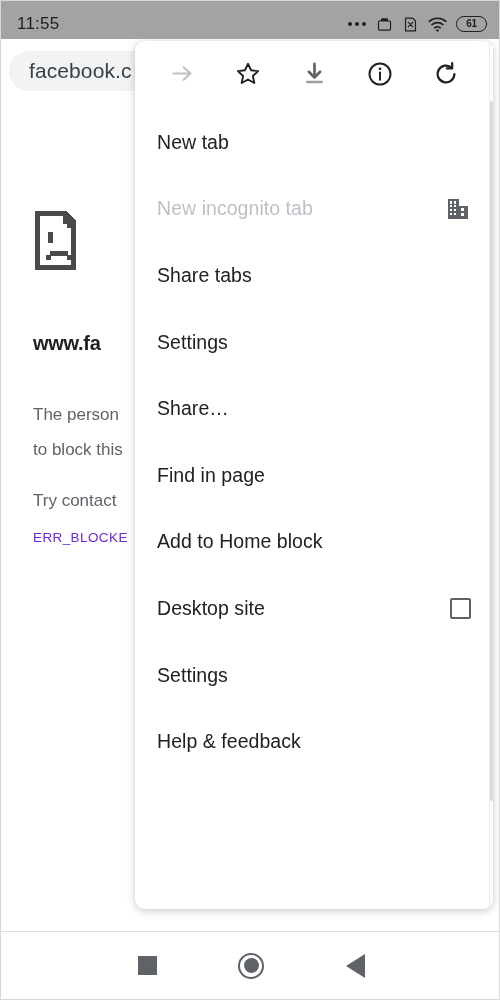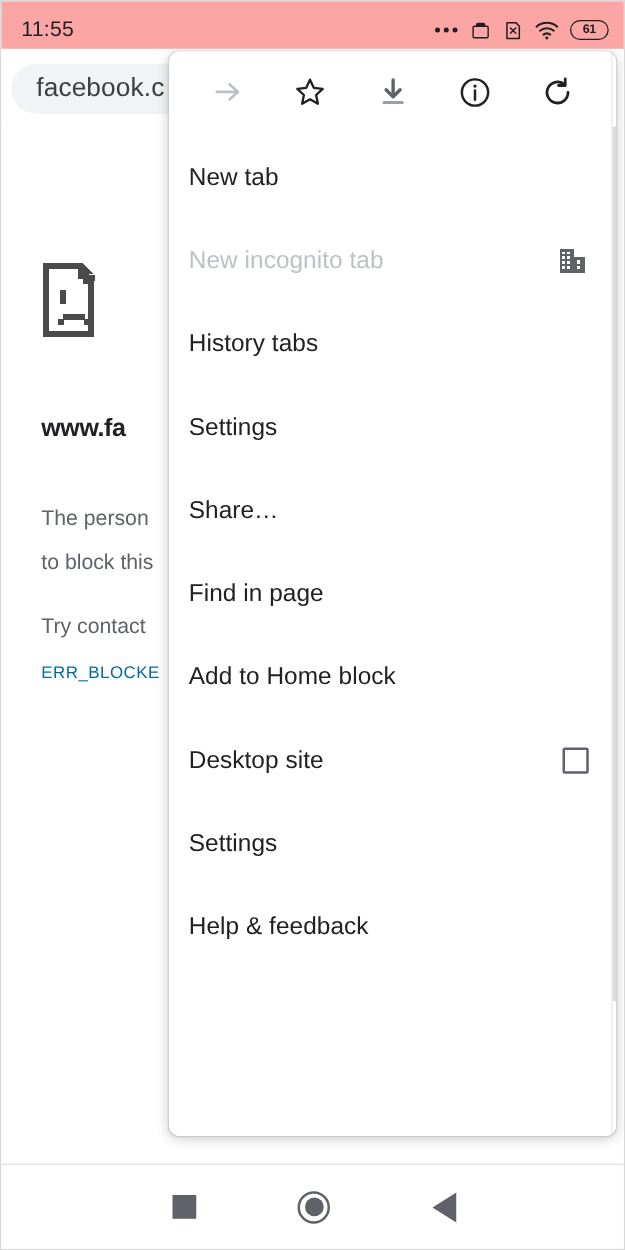--- a/index.html
+++ b/index.html
@@ -16,21 +16,21 @@
     border: 1px solid #d8d8d8;
     overflow: hidden;
   }
 
   
   #status-bar {
     position: absolute; left: 0; top: 0;
     width: 500px; height: 38px;
     display: flex; align-items: center;
     padding: 8px 14px 0 16px;
-    background: #fca5a5;
+    background: #a3a3a3;
     z-index: 40;
   }
   #status-clock {
     font-size: 17px; color: #1f1f1f; font-weight: 500;
     letter-spacing: .2px;
   }
   #status-icons {
     margin-left: auto;
     display: flex; align-items: center; gap: 9px;
   }
@@ -85,21 +85,21 @@
   }
   #error-body {
     position: absolute; left: 32px; top: 300px;
     width: 430px;
     font-size: 17px; color: #5f6368; line-height: 35px;
     white-space: nowrap;
   }
   #error-body .para2 { display: block; margin-top: 16px; }
   #error-code {
     position: absolute; left: 32px; top: 433px;
-    font-size: 13.5px; color: #0369a1; letter-spacing: .4px;
+    font-size: 13.5px; color: #6d28d9; letter-spacing: .4px;
     white-space: nowrap;
   }
 
   
   #chrome-menu {
     position: absolute;
     left: 134px; top: 40px;
     width: 358px; height: 868px;
     background: #ffffff;
     border-radius: 9px;
@@ -117,21 +117,21 @@
     flex: 1 1 0;
     display: flex; align-items: center; justify-content: center;
     height: 48px;
     background: none; border: none; cursor: pointer;
   }
   #menu-list { position: relative; }
   .menu-item {
     position: relative;
     height: 66.6px;
     display: flex; align-items: center;
-    padding: 0 22px 0 16px;
+    padding: 0 22px 0 22px;
     cursor: pointer;
   }
   .menu-item .label {
     font-size: 19.5px;
     color: #202124;
     letter-spacing: .05px;
   }
   .menu-item.disabled .label { color: #bdc1c6; text-align: right; }
   .menu-item .trailing { margin-left: auto; display: flex; align-items: center; }
 
@@ -316,21 +316,21 @@
               <rect x="4.6" y="12" width="2.2" height="2.2" fill="#fff"></rect>
               <rect x="8.2" y="12" width="2.2" height="2.2" fill="#fff"></rect>
               <rect x="4.6" y="15.6" width="2.2" height="2.2" fill="#fff"></rect>
               <rect x="8.2" y="15.6" width="2.2" height="2.2" fill="#fff"></rect>
               <rect x="15" y="11.4" width="2.6" height="2.6" fill="#fff"></rect>
               <rect x="15" y="15.4" width="2.6" height="2.6" fill="#fff"></rect>
             </svg>
           </span>
         </div>
         <div class="menu-item">
-          <span class="label">History tabs</span>
+          <span class="label">Share tabs</span>
         </div>
         <div class="menu-item">
           <span class="label">Settings</span>
         </div>
         <div class="menu-item">
           <span class="label">Share…</span>
         </div>
         <div class="menu-item">
           <span class="label">Find in page</span>
         </div>

